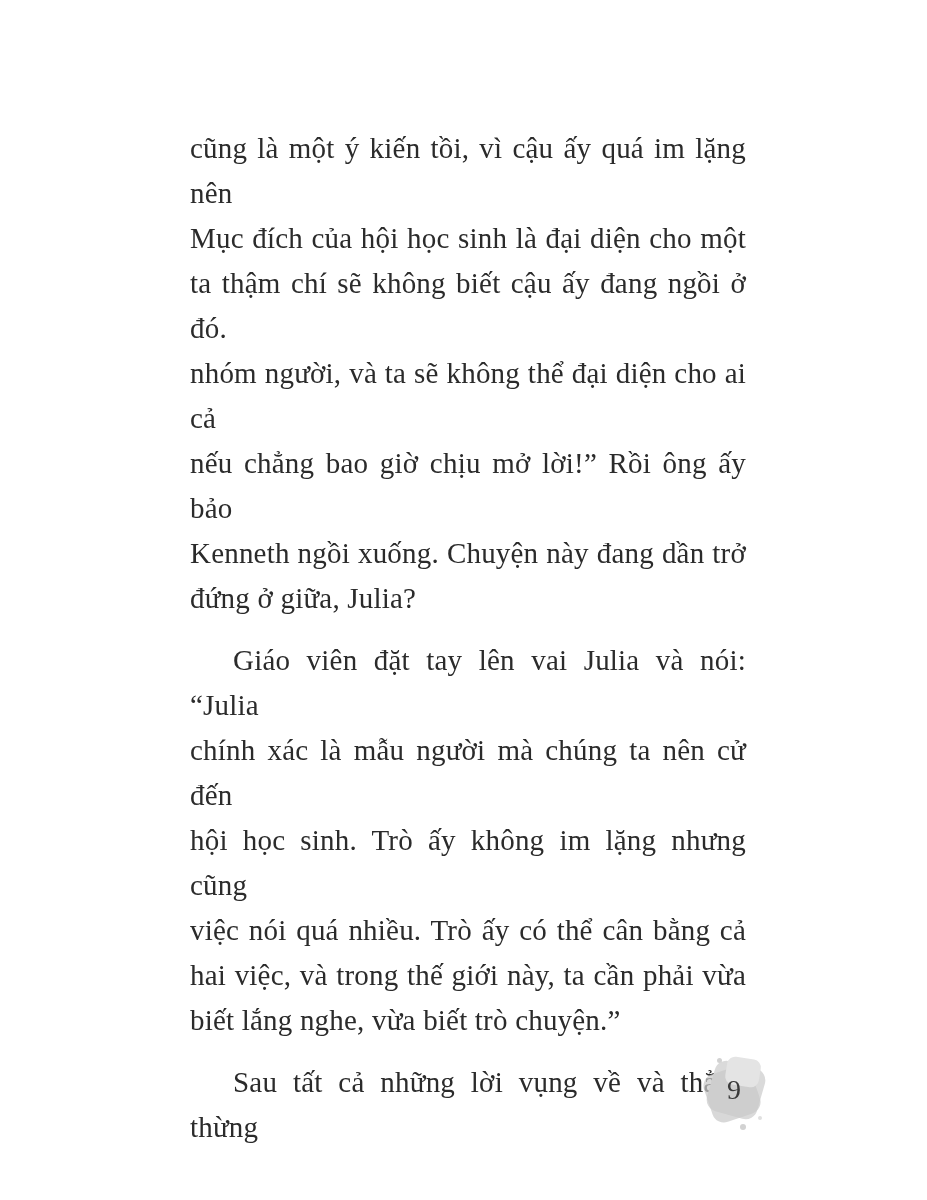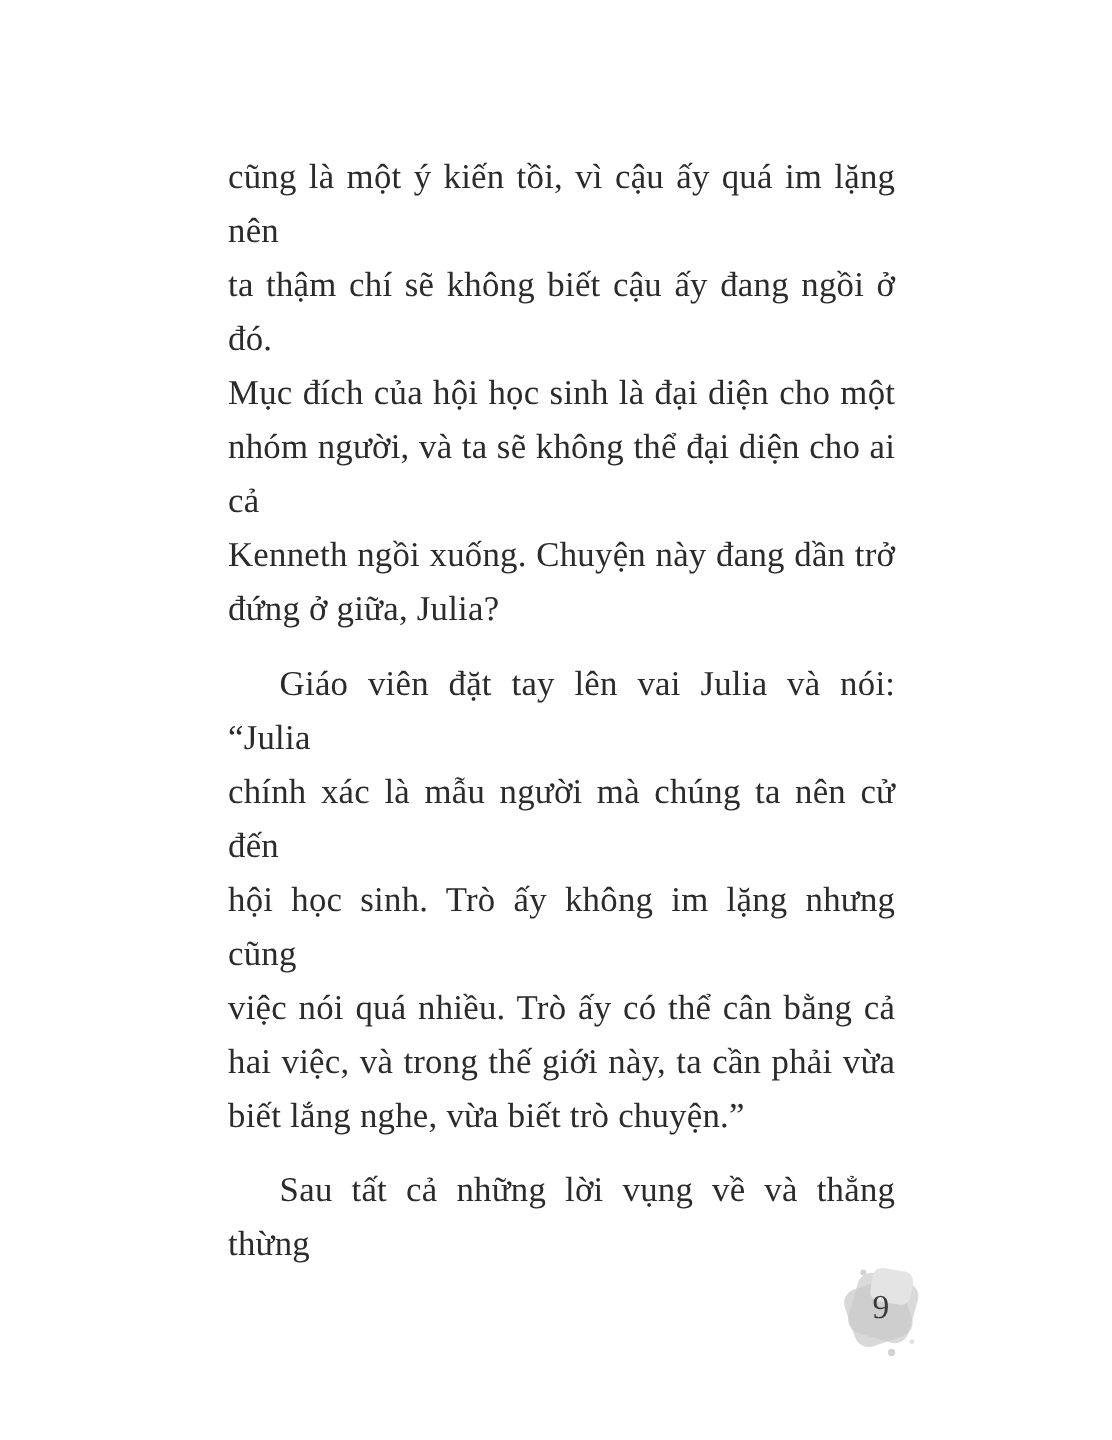--- a/index.html
+++ b/index.html
@@ -88,23 +88,24 @@
   }
 </style>
 </head>
 <body>
 
 <div class="page">
 
   <div class="text-block" id="text-block">
       <div class="para">
         <div class="line first">cũng là một ý kiến tồi, vì cậu ấy quá im lặng nên</div>
+        <div class="line">Mục đích của hội học sinh là đại diện cho một</div>
         <div class="line">ta thậm chí sẽ không biết cậu ấy đang ngồi ở đó.</div>
-        <div class="line">Mục đích của hội học sinh là đại diện cho một</div>
         <div class="line">nhóm người, và ta sẽ không thể đại diện cho ai cả</div>
+        <div class="line">nếu chẳng bao giờ chịu mở lời!” Rồi ông ấy bảo</div>
         <div class="line">Kenneth ngồi xuống. Chuyện này đang dần trở</div>
         <div class="line last">đứng ở giữa, Julia?</div>
       </div>
       <div class="para indent">
         <div class="line first">Giáo viên đặt tay lên vai Julia và nói: “Julia</div>
         <div class="line">chính xác là mẫu người mà chúng ta nên cử đến</div>
         <div class="line">hội học sinh. Trò ấy không im lặng nhưng cũng</div>
         <div class="line">việc nói quá nhiều. Trò ấy có thể cân bằng cả</div>
         <div class="line">hai việc, và trong thế giới này, ta cần phải vừa</div>
         <div class="line last">biết lắng nghe, vừa biết trò chuyện.”</div>

